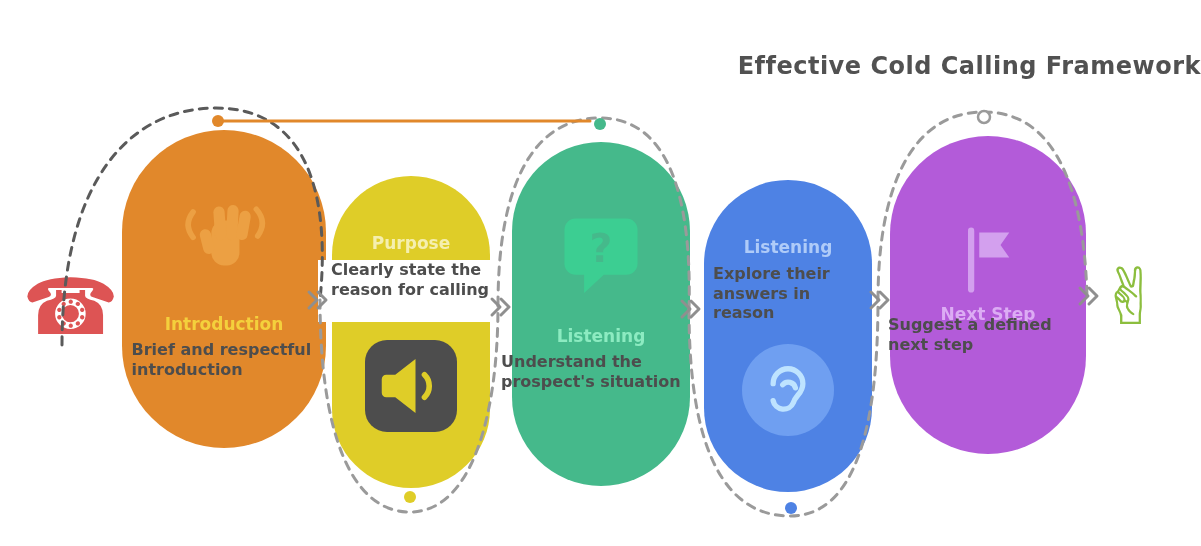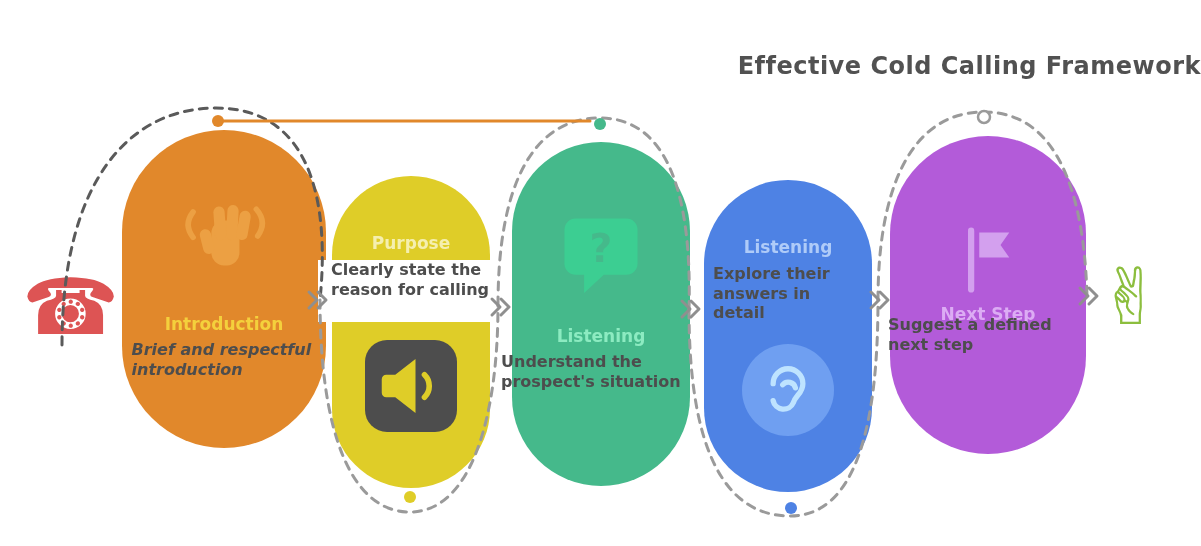--- a/index.html
+++ b/index.html
@@ -55,21 +55,21 @@
           <rect x="34" y="5" width="8" height="25" rx="4" transform="rotate(3 38 17)"></rect>
           <rect x="42" y="9" width="8" height="21" rx="4" transform="rotate(10 46 19)"></rect>
         </g>
         <g stroke="currentColor" stroke-width="4" fill="none" stroke-linecap="round">
           <path d="M10 10 q-7 9 0 18"></path>
           <path d="M55 8 q8 9 1 19"></path>
         </g>
       </svg>
     </div>
     <div class="stitle">Introduction</div>
-    <div class="ssub" style="width:185px;font-style:italic;">Brief and respectful introduction</div>
+    <div class="ssub" style="width:185px;">Brief and respectful introduction</div>
   </div>
 
   <div class="stage v-bottom" style="left: 332px; top: 176px; width: 158px; height: 312px; --c: #dfcd28; --tc: #f5efaf; --ic: #dfcd28;">
     <div class="capsule"></div>
     <div class="band"></div>
     <div class="stitle">Purpose</div>
     <div class="ssub" style="width:160px;">Clearly state the reason for calling</div>
     <div class="icon badge">
       <svg viewBox="0 0 64 64">
         <path fill="currentColor" d="M36 8 v48 L18 42 h-8 a4 4 0 0 1 -4 -4 v-12 a4 4 0 0 1 4 -4 h8 z"></path>
@@ -86,21 +86,21 @@
         <text x="32" y="37" text-anchor="middle" font-size="28" font-weight="bold" style="fill:var(--c);">?</text>
       </svg>
     </div>
     <div class="stitle">Listening</div>
     <div class="ssub" style="width:200px;">Understand the prospect's situation</div>
   </div>
 
   <div class="stage v-bottom" style="left: 704px; top: 180px; width: 168px; height: 312px; --c: #4e82e4; --tc: #afcbf8; --ic: #bee3ff;">
     <div class="capsule"></div>
     <div class="stitle">Listening</div>
-    <div class="ssub" style="width:150px;">Explore their answers in detail</div>
+    <div class="ssub" style="width:150px;">Explore their answers in reason</div>
     <div class="icon badge-circle">
       <svg viewBox="0 0 64 64" fill="none" stroke="currentColor" stroke-width="5" stroke-linecap="round">
         <path d="M18 26 a14 14 0 0 1 28 0 c0 9 -7 11 -9 18 a10 10 0 0 1 -19 -2"></path>
         <path d="M27 27 a7 7 0 0 1 12 3"></path>
       </svg>
     </div>
   </div>
 
   <div class="stage v-top" style="left: 890px; top: 136px; width: 196px; height: 318px; --c: #b35bd9; --tc: #dcacf4; --ic: #d3a0ee;">
     <div class="capsule"></div>

